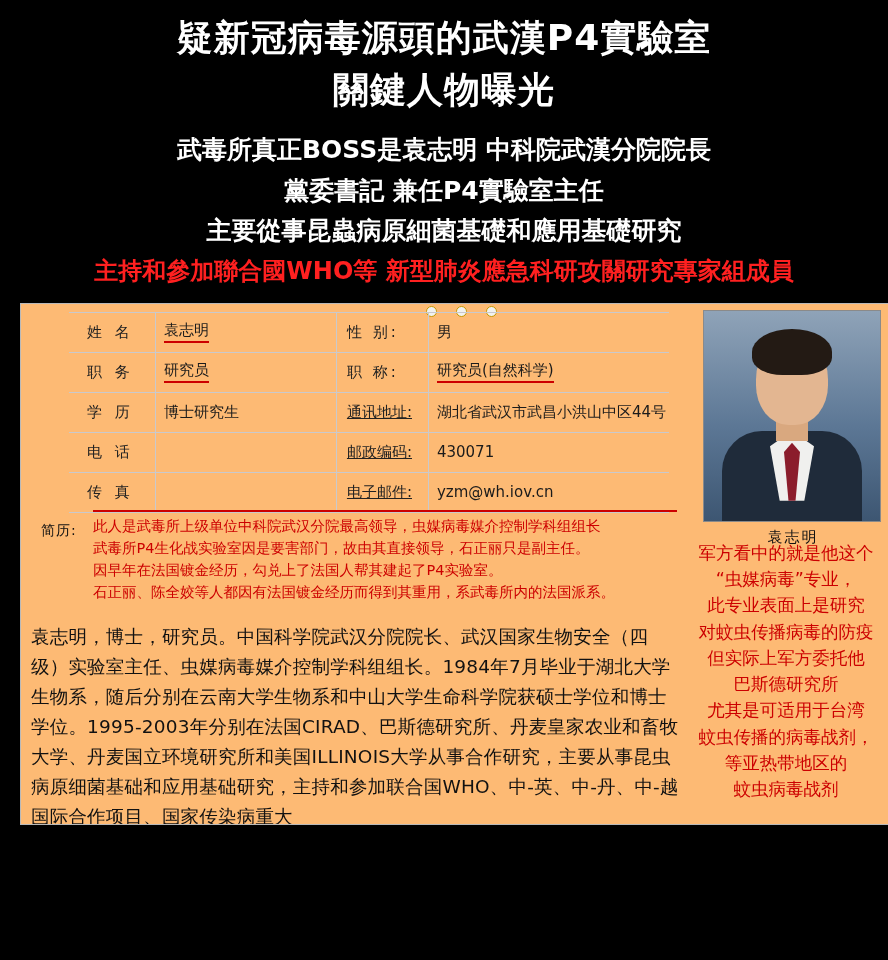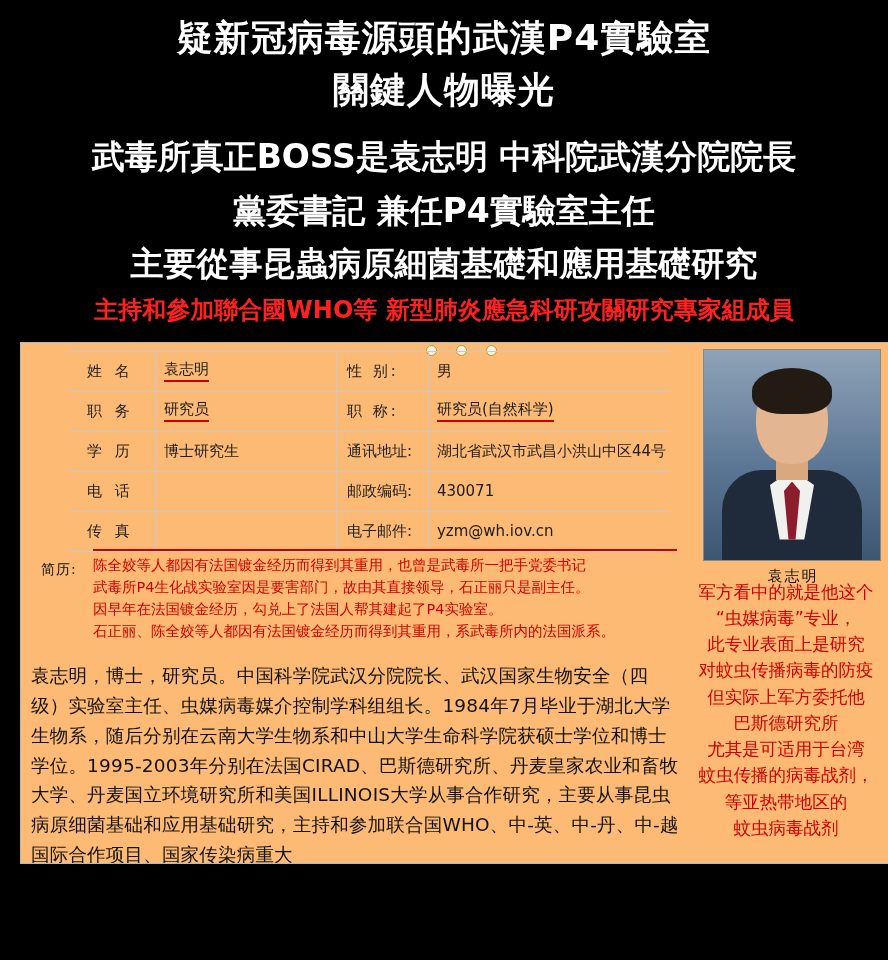--- a/index.html
+++ b/index.html
@@ -32,21 +32,21 @@
     line-height: 1.45;
     letter-spacing: 1px;
     font-family: "DejaVu Sans", sans-serif;
   }
   .subtitle-block {
     margin-top: 14px;
     text-align: center;
   }
   .sub-line {
     color: #ffffff;
-    font-size: 33px;
+    font-size: 25px;
     font-weight: bold;
     line-height: 1.62;
     font-family: "DejaVu Sans", sans-serif;
   }
   .sub-line.red {
     color: #ff2020;
   }
   .sub-line.narrow {
     font-size: 24px;
     text-align: center;
@@ -110,21 +110,21 @@
     font-size: 15px;
     letter-spacing: 3px;
     padding-left: 10px;
     color: #222;
     box-sizing: border-box;
     border-left: 1px solid #c9c9cc;
     height: 100%;
     display: flex;
     align-items: center;
   }
-  .cell-label2.wide { letter-spacing: 0px; }
+  .cell-label2.wide { letter-spacing: 0px; text-decoration: underline; }
   .cell-value2 {
     flex: 1.35;
     font-size: 15px;
     padding-left: 8px;
     color: #1b1b1b;
     border-left: 1px solid #c9c9cc;
     box-sizing: border-box;
     height: 100%;
     display: flex;
     align-items: center;
@@ -361,21 +361,21 @@
         <div class="p-neck"></div>
         <div class="p-head"></div>
         <div class="p-hair"></div>
       </div>
       <div class="portrait-cap">袁志明</div>
     </div>
 
     <div class="brief">
       <div class="brief-label">简历:</div>
       <div class="brief-red">
-        <p>陈全姣等人都因有法国镀金经历而得到其重用，也曾是武毒所一把手党委书记</p>
+        <p>此人是武毒所上级单位中科院武汉分院最高领导，虫媒病毒媒介控制学科组组长</p>
         <p>武毒所P4生化战实验室因是要害部门，故由其直接领导，石正丽只是副主任。</p>
         <p>因早年在法国镀金经历，勾兑上了法国人帮其建起了P4实验室。</p>
         <p>石正丽、陈全姣等人都因有法国镀金经历而得到其重用，系武毒所内的法国派系。</p>
       </div>
     </div>
 
     <div class="body-text">袁志明，博士，研究员。中国科学院武汉分院院长、武汉国家生物安全（四级）实验室主任、虫媒病毒媒介控制学科组组长。1984年7月毕业于湖北大学生物系，随后分别在云南大学生物系和中山大学生命科学院获硕士学位和博士学位。1995-2003年分别在法国CIRAD、巴斯德研究所、丹麦皇家农业和畜牧大学、丹麦国立环境研究所和美国ILLINOIS大学从事合作研究，主要从事昆虫病原细菌基础和应用基础研究，主持和参加联合国WHO、中-英、中-丹、中-越国际合作项目、国家传染病重大</div>
 
     <div class="side-note">
       <p>军方看中的就是他这个</p>

